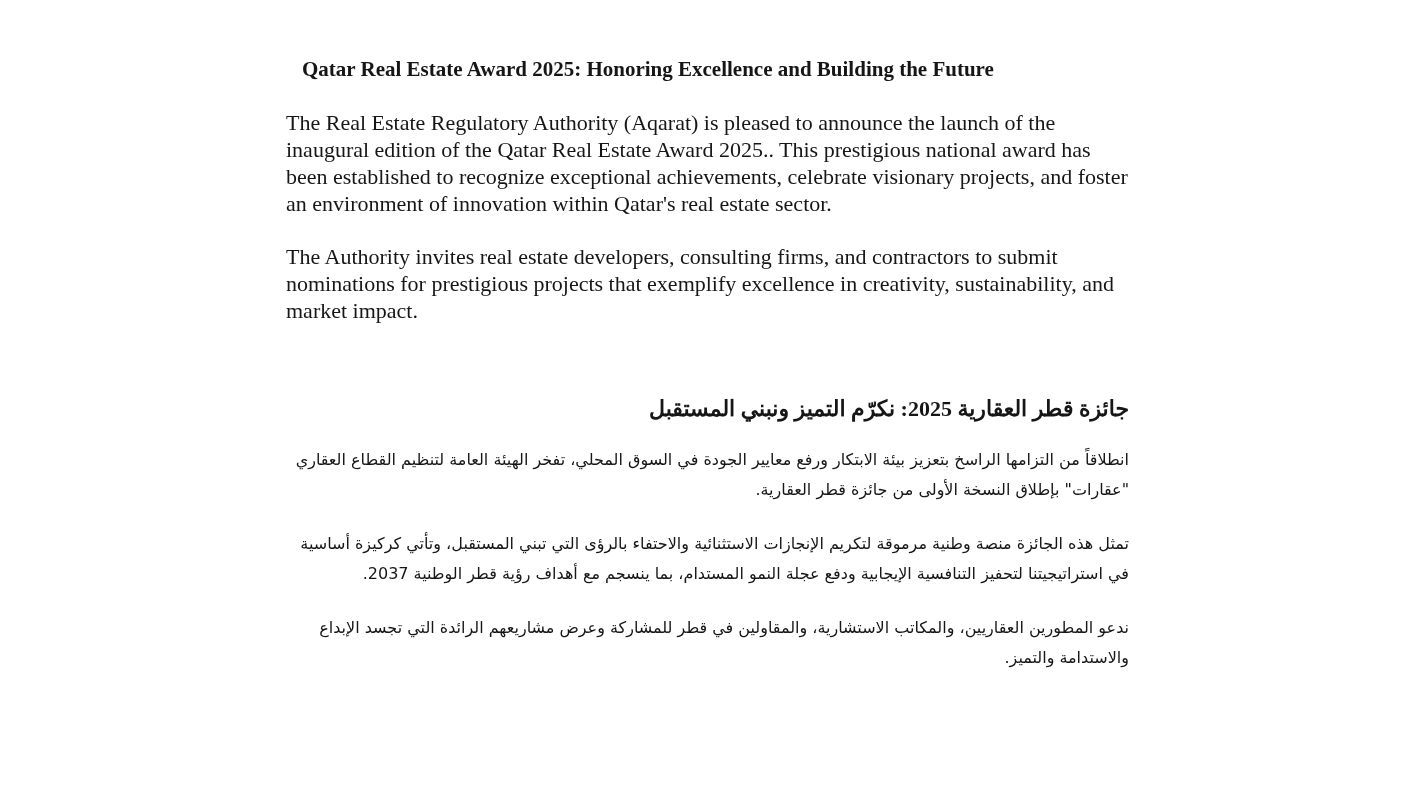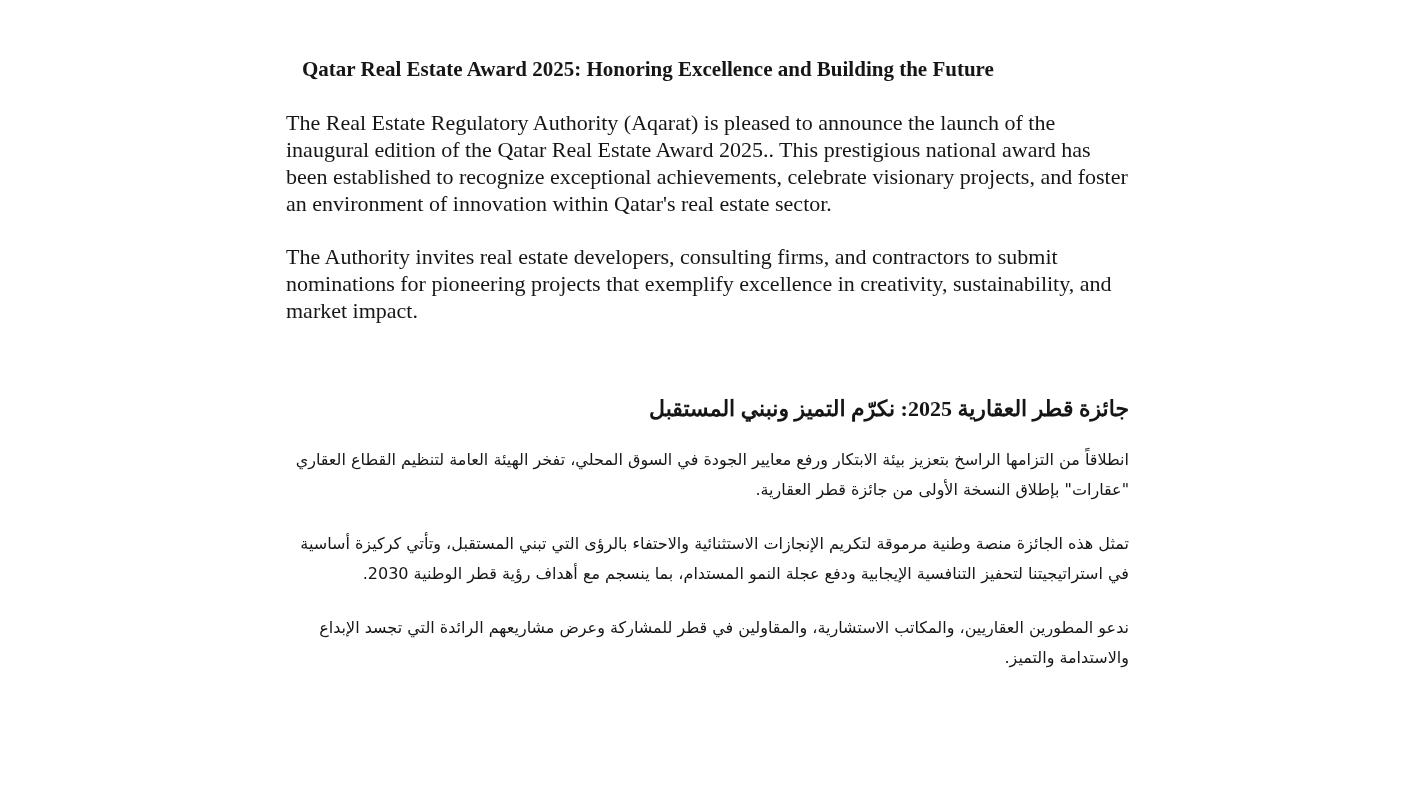--- a/index.html
+++ b/index.html
@@ -55,26 +55,26 @@
 </head>
 <body>
 
 <div class="doc">
 
   <h1 class="en-title">Qatar Real Estate Award 2025: Honoring Excellence and Building the Future</h1>
 
   <p class="en">The Real Estate Regulatory Authority (Aqarat) is pleased to announce the launch of the inaugural edition of the Qatar Real Estate Award 2025.. This prestigious national award has been established to recognize exceptional achievements, celebrate visionary projects, and foster an environment of innovation within Qatar's real estate sector.</p>
 
 
-  <p class="en">The Authority invites real estate developers, consulting firms, and contractors to submit nominations for pioneering projects that exemplify excellence in creativity, sustainability, and market impact.</p>
+  <p class="en">The Authority invites real estate developers, consulting firms, and contractors to submit nominations for prestigious projects that exemplify excellence in creativity, sustainability, and market impact.</p>
 
   <div class="ar-section" dir="rtl" lang="ar">
 
     <h2 class="ar-title">جائزة قطر العقارية 2025: نكرّم التميز ونبني المستقبل</h2>
 
     <p class="ar">انطلاقاً من التزامها الراسخ بتعزيز بيئة الابتكار ورفع معايير الجودة في السوق المحلي، تفخر الهيئة العامة لتنظيم القطاع العقاري "عقارات" بإطلاق النسخة الأولى من جائزة قطر العقارية.</p>
 
-    <p class="ar">تمثل هذه الجائزة منصة وطنية مرموقة لتكريم الإنجازات الاستثنائية والاحتفاء بالرؤى التي تبني المستقبل، وتأتي كركيزة أساسية في استراتيجيتنا لتحفيز التنافسية الإيجابية ودفع عجلة النمو المستدام، بما ينسجم مع أهداف رؤية قطر الوطنية 2030.</p>
+    <p class="ar">تمثل هذه الجائزة منصة وطنية مرموقة لتكريم الإنجازات الاستثنائية والاحتفاء بالرؤى التي تبني المستقبل، وتأتي كركيزة أساسية في استراتيجيتنا لتحفيز التنافسية الإيجابية ودفع عجلة النمو المستدام، بما ينسجم مع أهداف رؤية قطر الوطنية 2037.</p>
 
     <p class="ar">ندعو المطورين العقاريين، والمكاتب الاستشارية، والمقاولين في قطر للمشاركة وعرض مشاريعهم الرائدة التي تجسد الإبداع والاستدامة والتميز.</p>
   </div>
 
 </div>
 
 </body></html>

